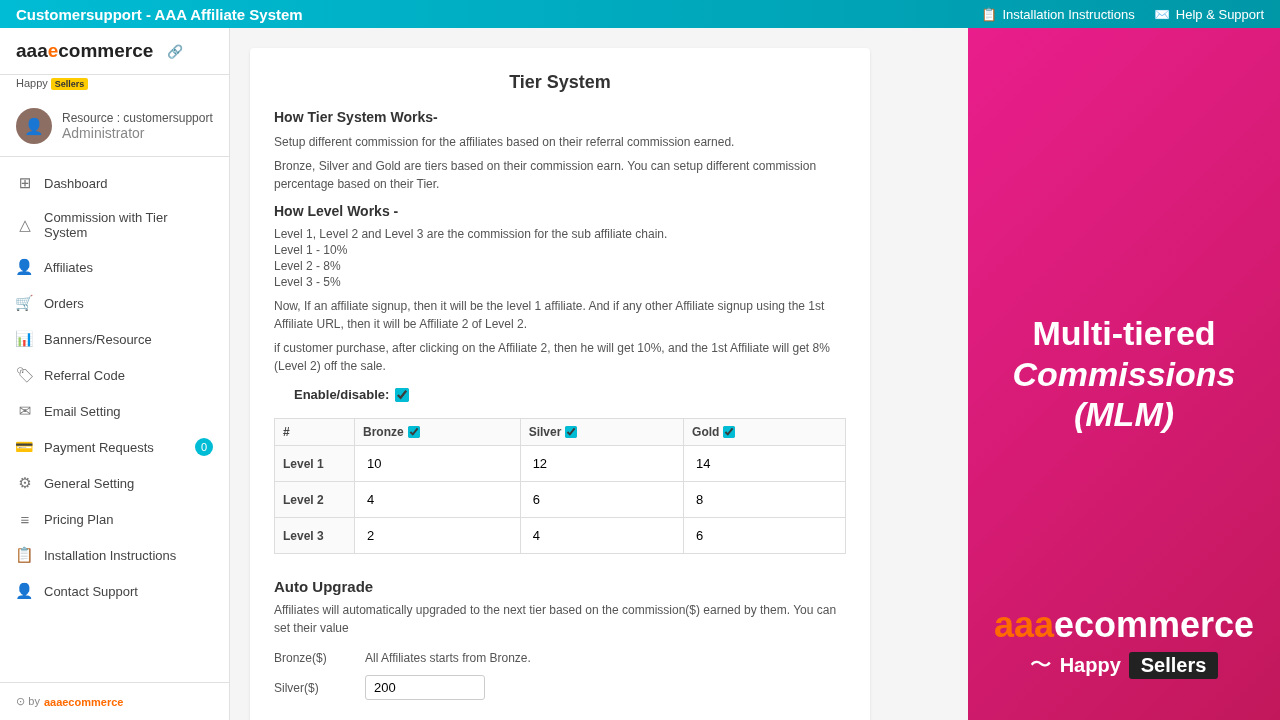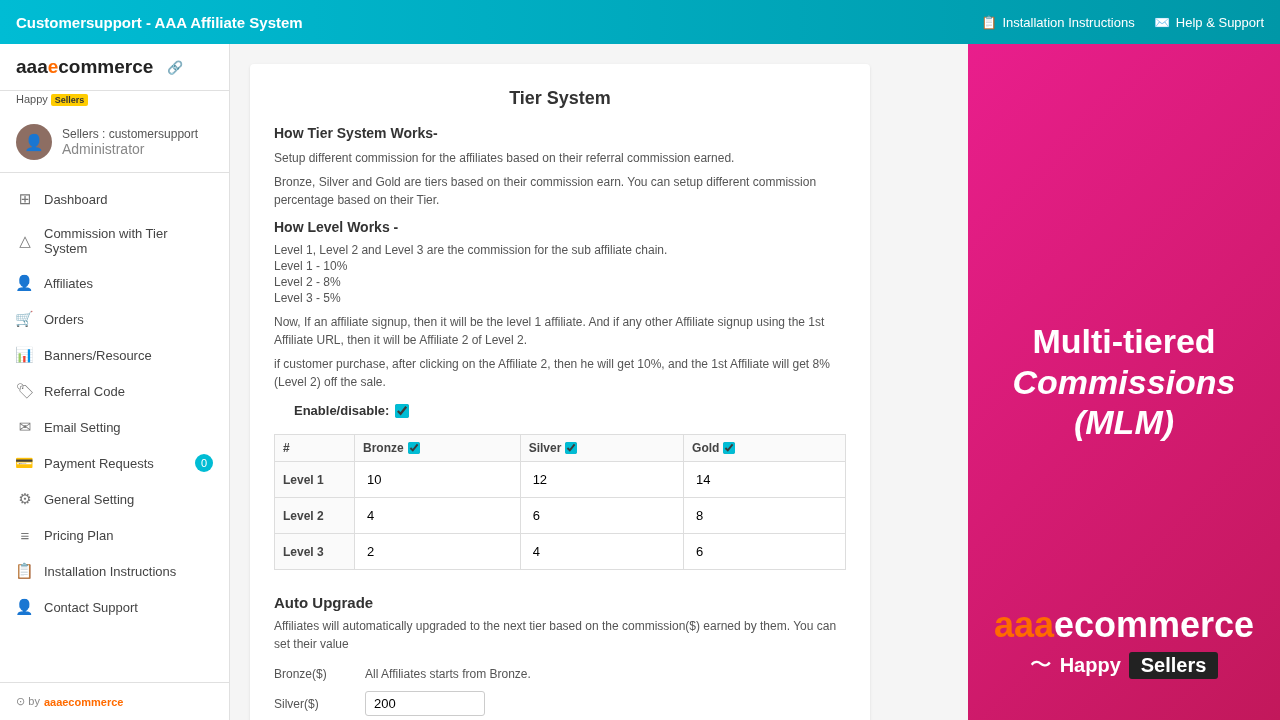--- a/index.html
+++ b/index.html
@@ -1,21 +1,21 @@
 <!DOCTYPE html>
 <html><head>
   <meta charset="utf-8">
   <style>
     * { box-sizing: border-box; margin: 0; padding: 0; }
     body { font-family: Arial, sans-serif; font-size: 13px; background: #f0f0f0; display: flex; flex-direction: column; height: 720px; overflow: hidden; }
 
     
     .top-nav {
       display: flex; align-items: center; background: linear-gradient(90deg, #00bcd4, #0097a7);
-      height: 44px; padding: 0 16px; gap: 20px; flex-shrink: 0;
+      height: 28px; padding: 0 16px; gap: 20px; flex-shrink: 0;
     }
     .top-nav-title { color: white; font-size: 15px; font-weight: bold; }
     .top-nav-links { margin-left: auto; display: flex; gap: 20px; }
     .top-nav-link { color: white; font-size: 13px; display: flex; align-items: center; gap: 5px; cursor: pointer; text-decoration: none; }
 
     
     .layout { display: flex; flex: 1; overflow: hidden; }
 
     
     .sidebar {
@@ -106,21 +106,21 @@
       <div style="margin-left:4px;cursor:pointer;">🔗</div>
     </div>
     <div style="padding:2px 16px 6px;display:flex;align-items:baseline;gap:3px;">
       <span style="font-size:11px;color:#555;">Happy</span>
       <span class="logo-badge">Sellers</span>
     </div>
 
     <div class="sidebar-user">
       <div class="user-avatar">👤</div>
       <div class="user-info">
-        <div class="welcome">Sellers : customersupport</div>
+        <div class="welcome">Resource : customersupport</div>
         <div class="role">Administrator</div>
       </div>
     </div>
 
     <div class="nav-items">
 
       <div class="nav-item">
         <span class="nav-icon">⊞</span>
         <span>Dashboard</span>
       </div>

